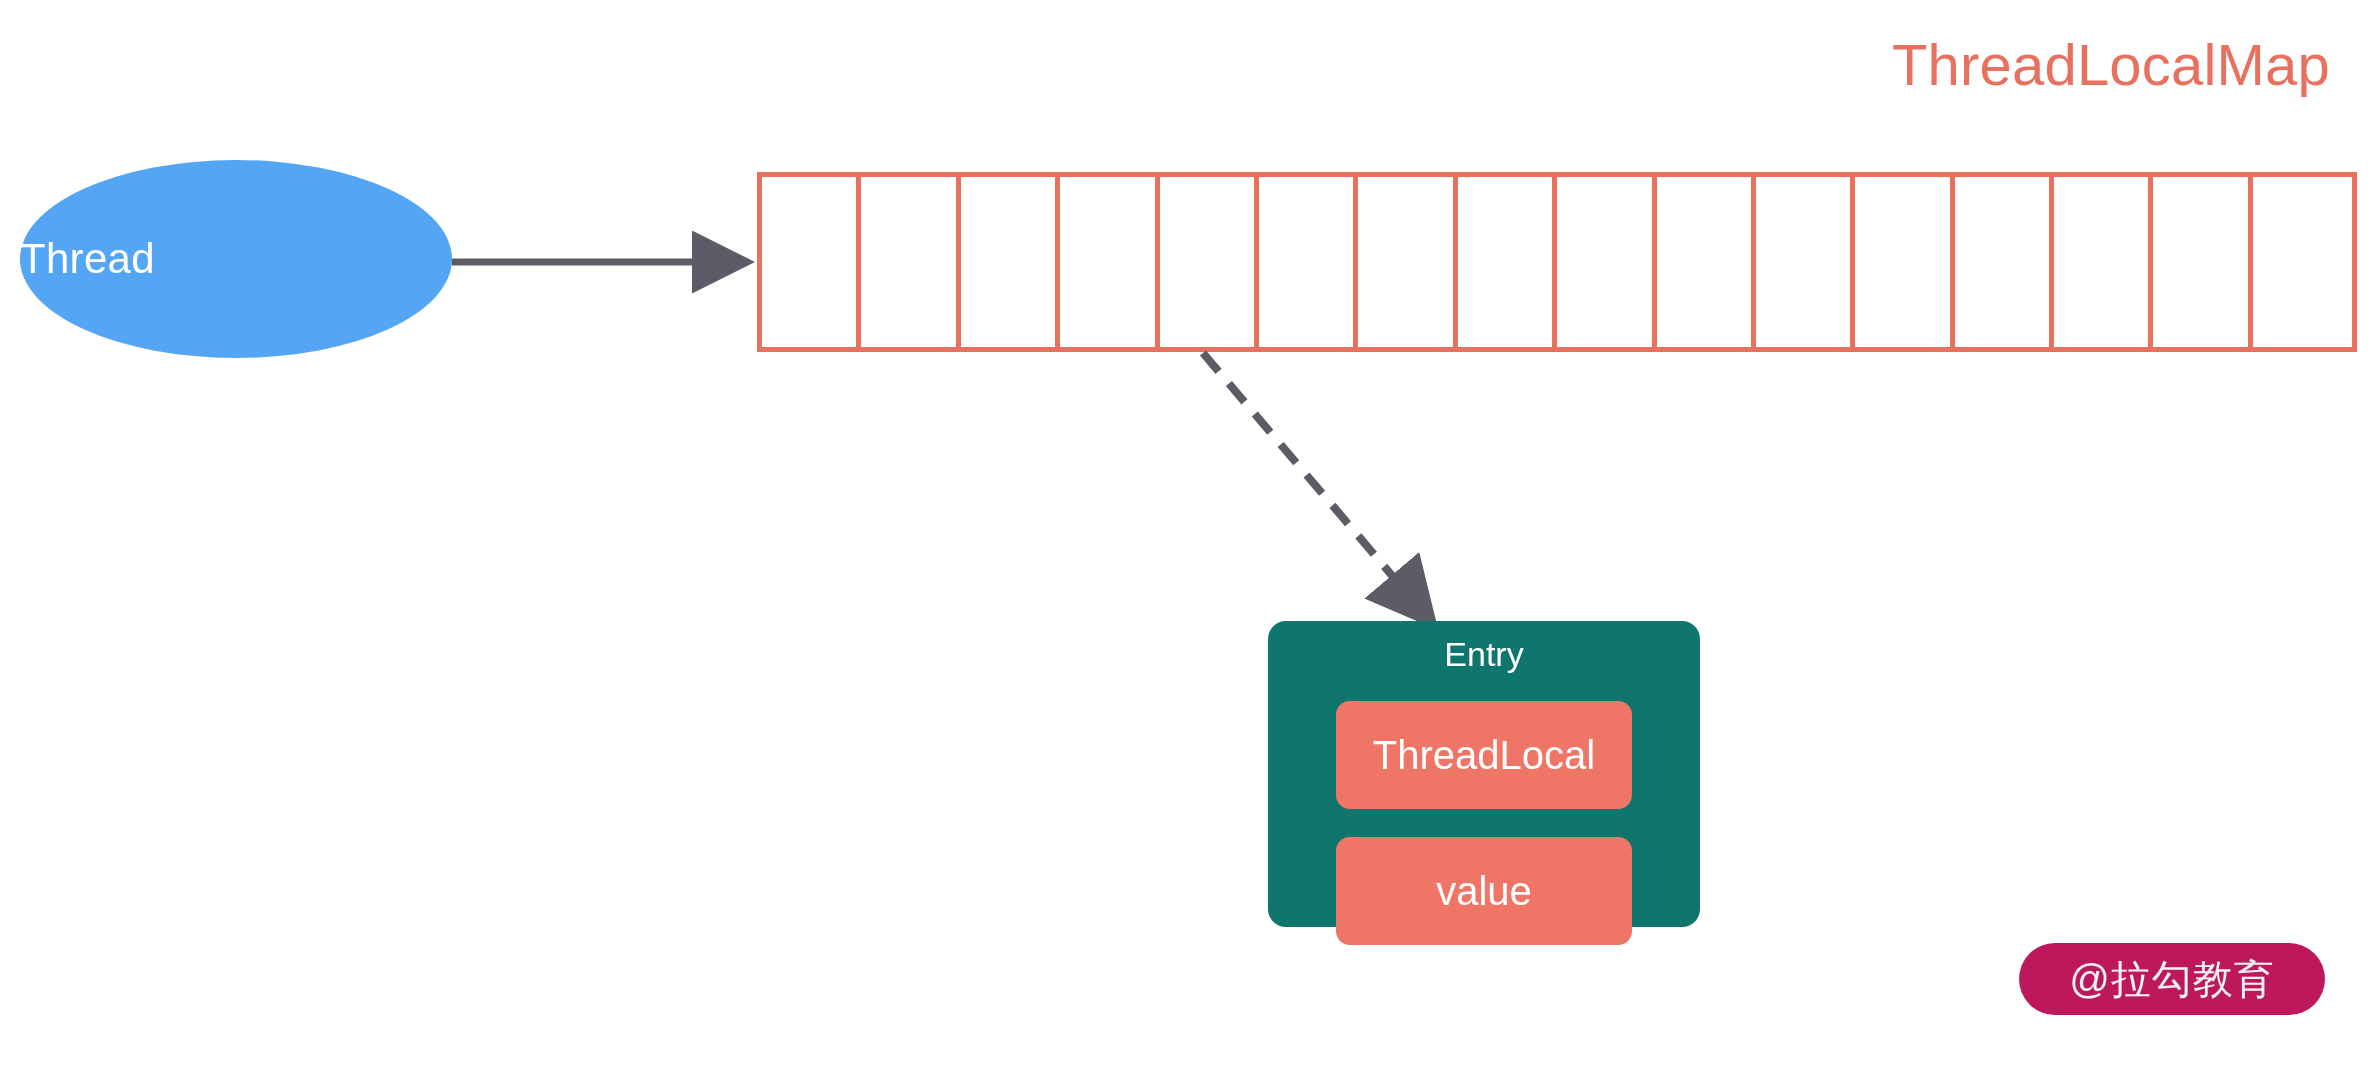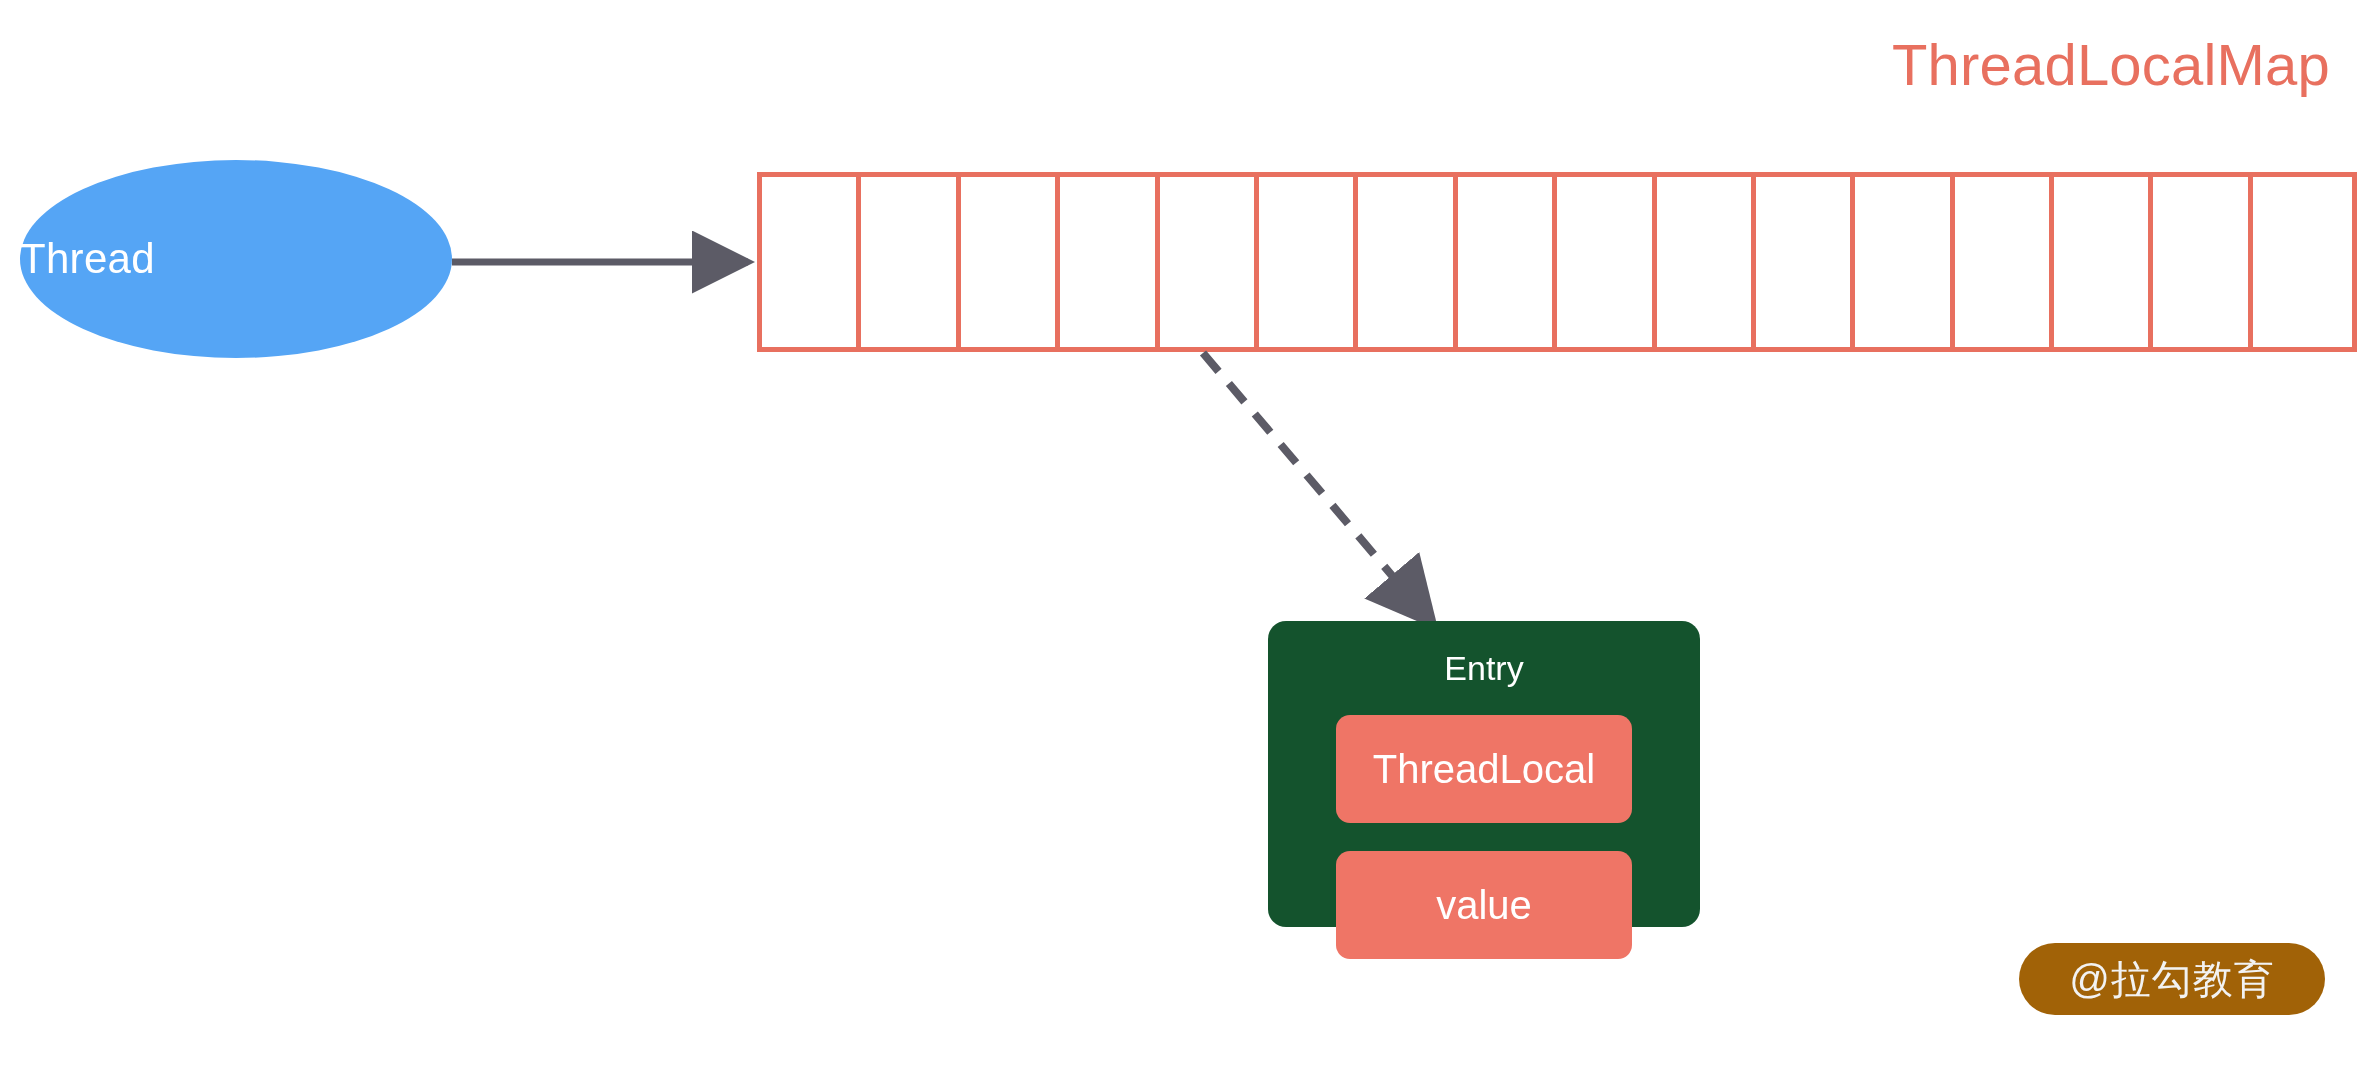--- a/index.html
+++ b/index.html
@@ -86,24 +86,24 @@
     border-right: none;
   }
 
   
   #entry-node {
     position: absolute;
     left: 1268px;
     top: 621px;
     width: 432px;
     height: 306px;
-    background: #14532d;
+    background: #0f766e;
     border-radius: 18px;
     box-sizing: border-box;
-    padding-top: 30px;
+    padding-top: 16px;
   }
   #entry-title {
     color: #ffffff;
     font-size: 34px;
     line-height: 1;
     text-align: center;
     margin-bottom: 30px;
   }
   .entry-field {
     width: 296px;
@@ -121,21 +121,21 @@
     line-height: 1;
   }
 
   
   #watermark {
     position: absolute;
     left: 2019px;
     top: 943px;
     width: 306px;
     height: 72px;
-    background: #a16207;
+    background: #be185d;
     border-radius: 36px;
     display: flex;
     align-items: center;
     justify-content: center;
   }
   #watermark .watermark-text {
     color: #F2F2F2;
     font-size: 40px;
     line-height: 1;
     letter-spacing: 1px;

